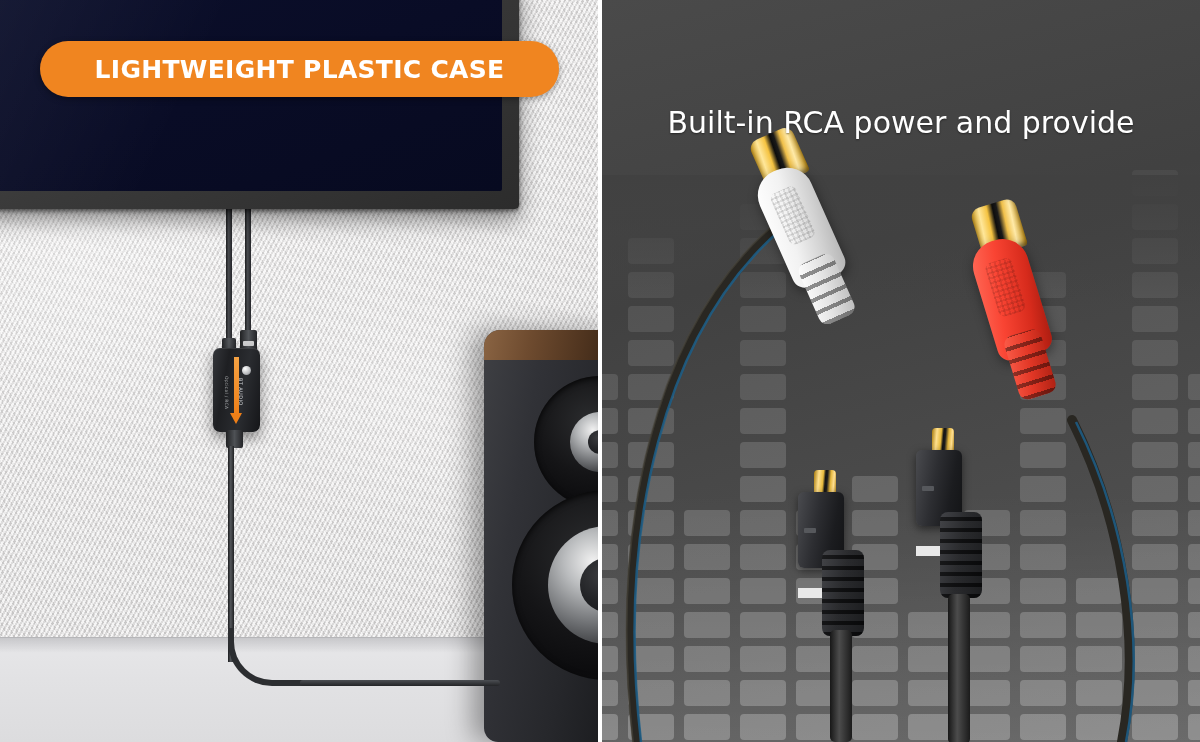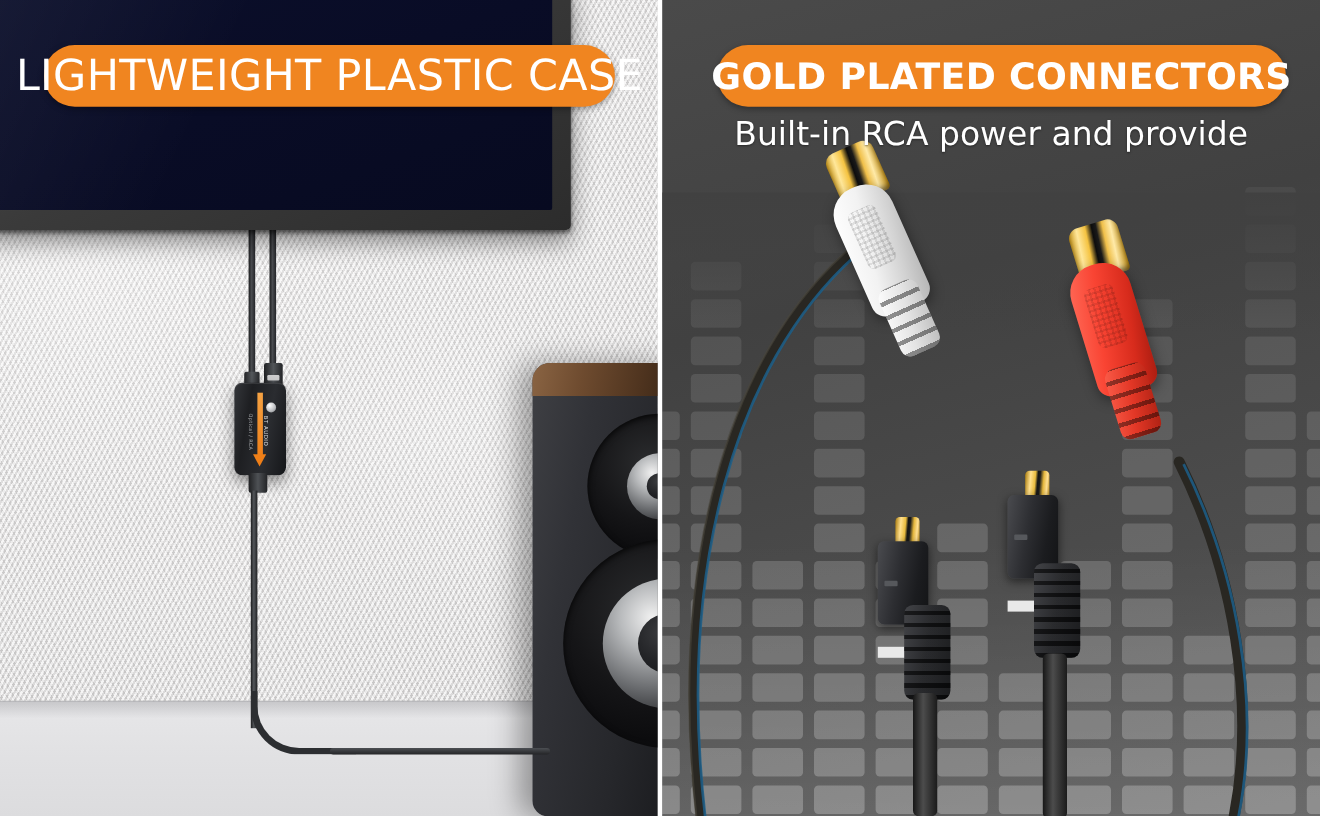--- a/index.html
+++ b/index.html
@@ -61,21 +61,21 @@
 
   
   .pill{
     position:absolute; display:flex; align-items:center; justify-content:center;
     background:#f08520; border-radius:999px;
     box-shadow:0 2px 6px rgba(0,0,0,.35);
     color:#ffffff; letter-spacing:.3px; white-space:nowrap;
   }
   .pill-left{
     left:40px; top:41px; width:519px; height:56px;
-    font-size:39px; font-weight:400;
+    font-size:25px; font-weight:700;
   }
   .sub-left{
     position:absolute; left:0; top:104px; width:502px;
     text-align:center; color:#ffffff;
     font-size:30px; line-height:1.28; font-weight:400;
     text-shadow:0 1px 2px rgba(0,0,0,.55);
   }
 
   
   .cable{ position:absolute; background:#2f3033; border-radius:3px; }
@@ -496,20 +496,17 @@
     <div class="tos" style="left:312px; top:428px;">
       <span class="tos-tip" style="left:18px; top:0px;"></span>
       <span class="tos-head" style="left:2px; top:22px;"></span>
       <span class="tos-notch" style="left:8px; top:58px;"></span>
       <span class="tos-ring" style="left:2px; top:118px;"></span>
       <span class="tos-boot" style="left:26px; top:84px;"></span>
       <span class="tos-wire" style="left:34px; top:166px; height:150px;"></span>
     </div>
   </section>
 
-  <div class="pill pill-right">
-    <span>GOLD PLATED CONNECTORS</span>
-  </div>
   <div class="sub-right">
     <div>Built-in RCA power and provide</div>
   </div>
 
 </div>
 
 </body></html>

